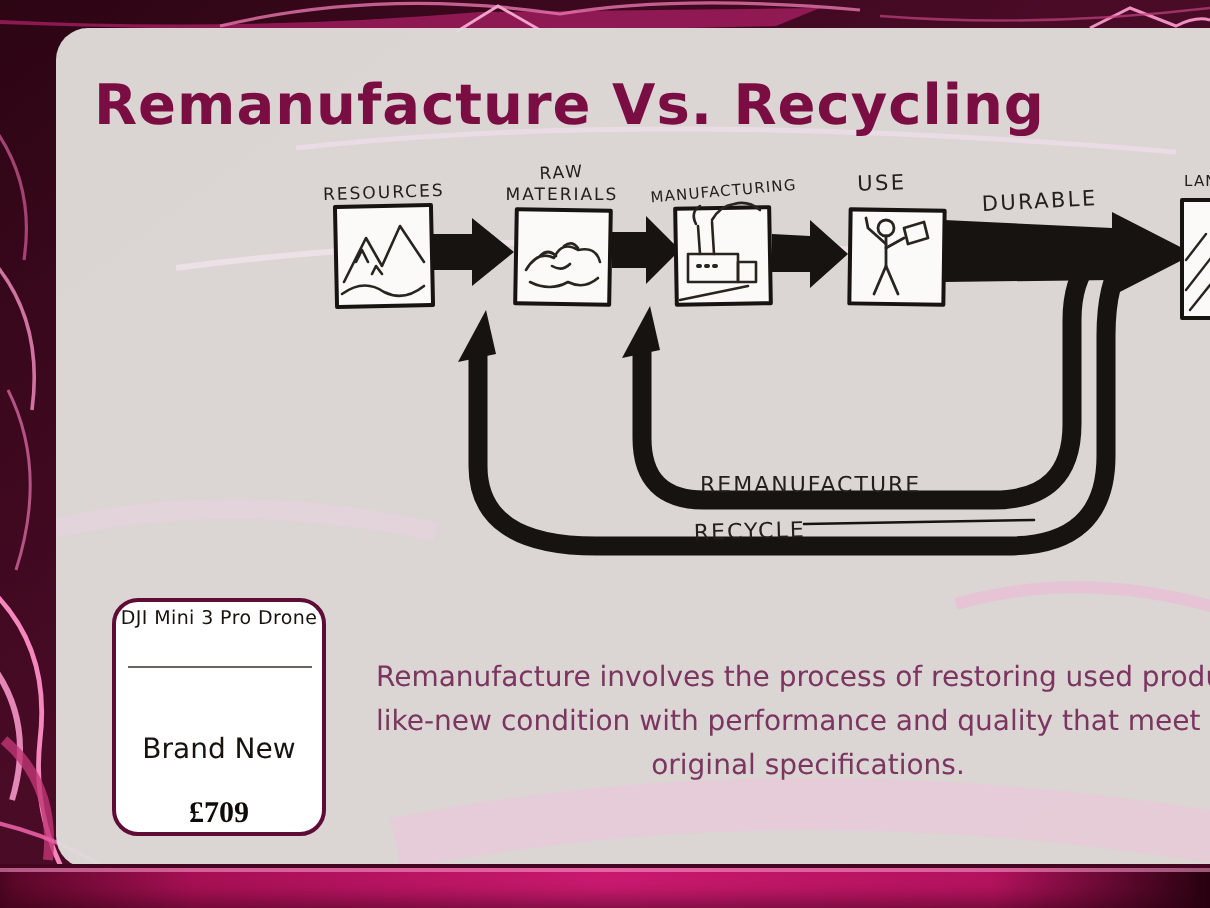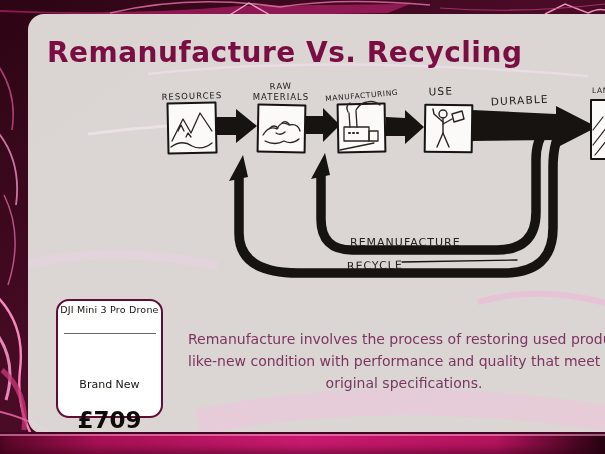--- a/index.html
+++ b/index.html
@@ -38,22 +38,22 @@
   .product-card{
     position:absolute;left:56px;top:299px;width:107px;height:119px;
     background:#ffffff;border:2.5px solid #5f0d36;border-radius:13px;
     box-sizing:border-box;display:flex;flex-direction:column;align-items:center;
     padding-top:3px;
     gap:16px;
   }
   .product-title{font-size:9.5px;color:#17130f;white-space:nowrap;letter-spacing:.2px;}
   .product-divider{width:92px;border-top:1px solid #6a6561;margin-top:2px;}
   .product-image{margin-top:1px;}
-  .product-condition{font-size:11px;color:#17130f;margin-top:11px;}
-  .product-price{font-size:23px;font-weight:700;color:#0e0b08;margin-top:0px;}
+  .product-condition{font-size:14px;color:#17130f;margin-top:0px;}
+  .product-price{font-size:15px;font-weight:700;color:#0e0b08;margin-top:0px;font-family:Liberation Serif, serif;}
   
   .bottom-band{
     position:absolute;left:0;top:432px;width:605px;height:22px;
     background:linear-gradient(90deg,#570726 0%,#a81055 16%,#cb1a70 50%,#b5135e 82%,#27020f 100%);
     border-top:2px solid #43051f;
     box-shadow:inset 0 2px 0 rgba(255,160,210,.55), inset 0 -6px 10px rgba(40,0,16,.5);
   }
 </style>
 </head>
 <body>

